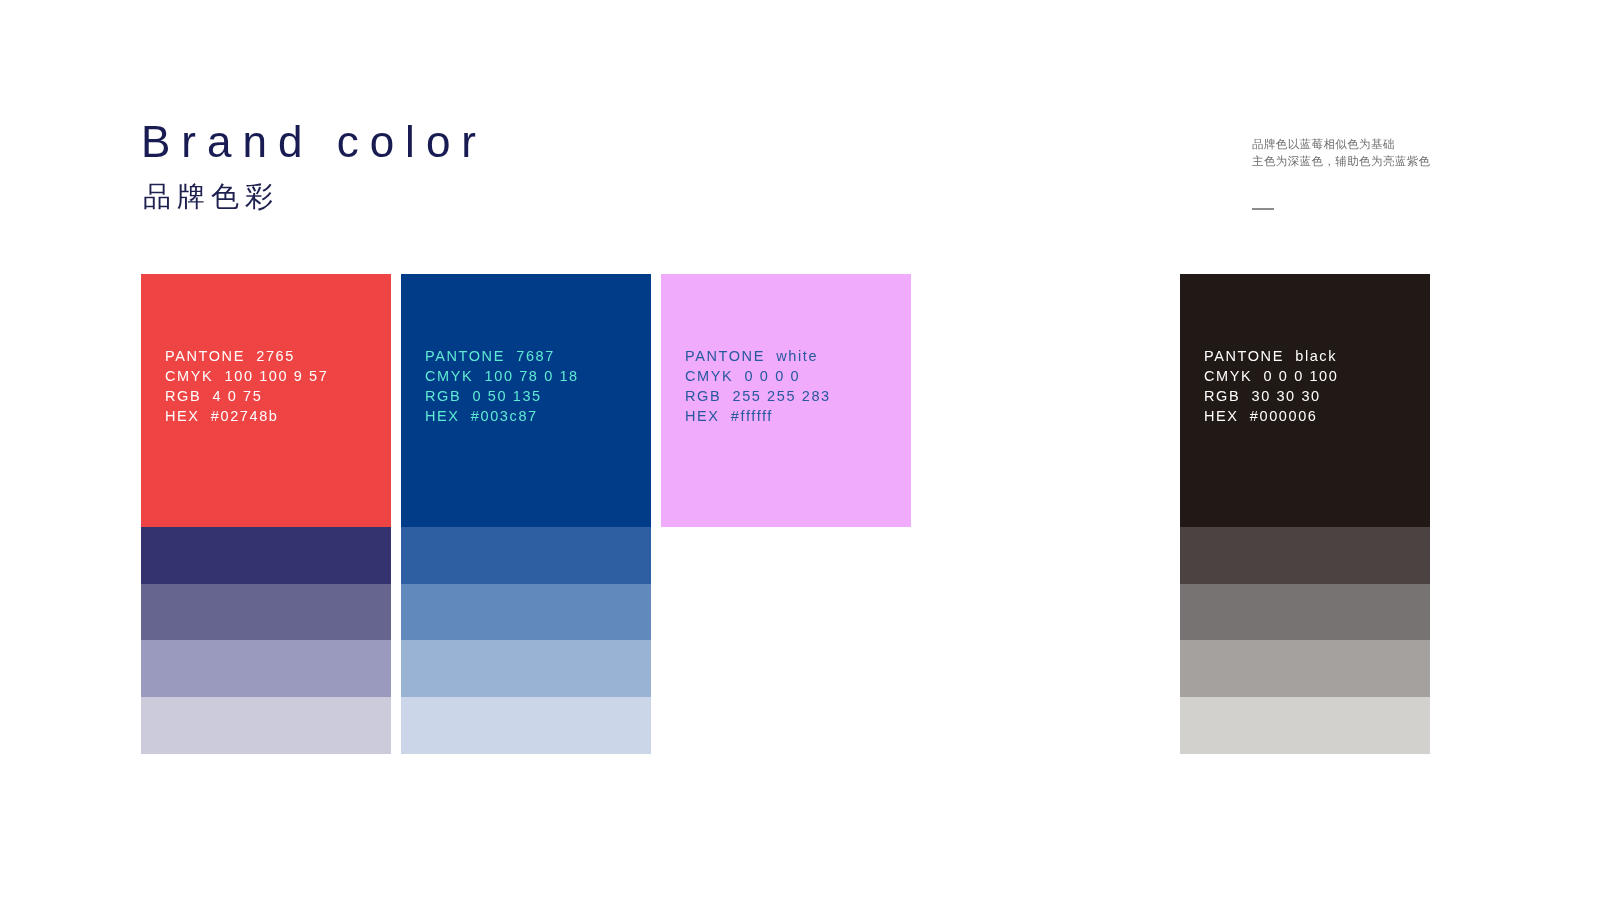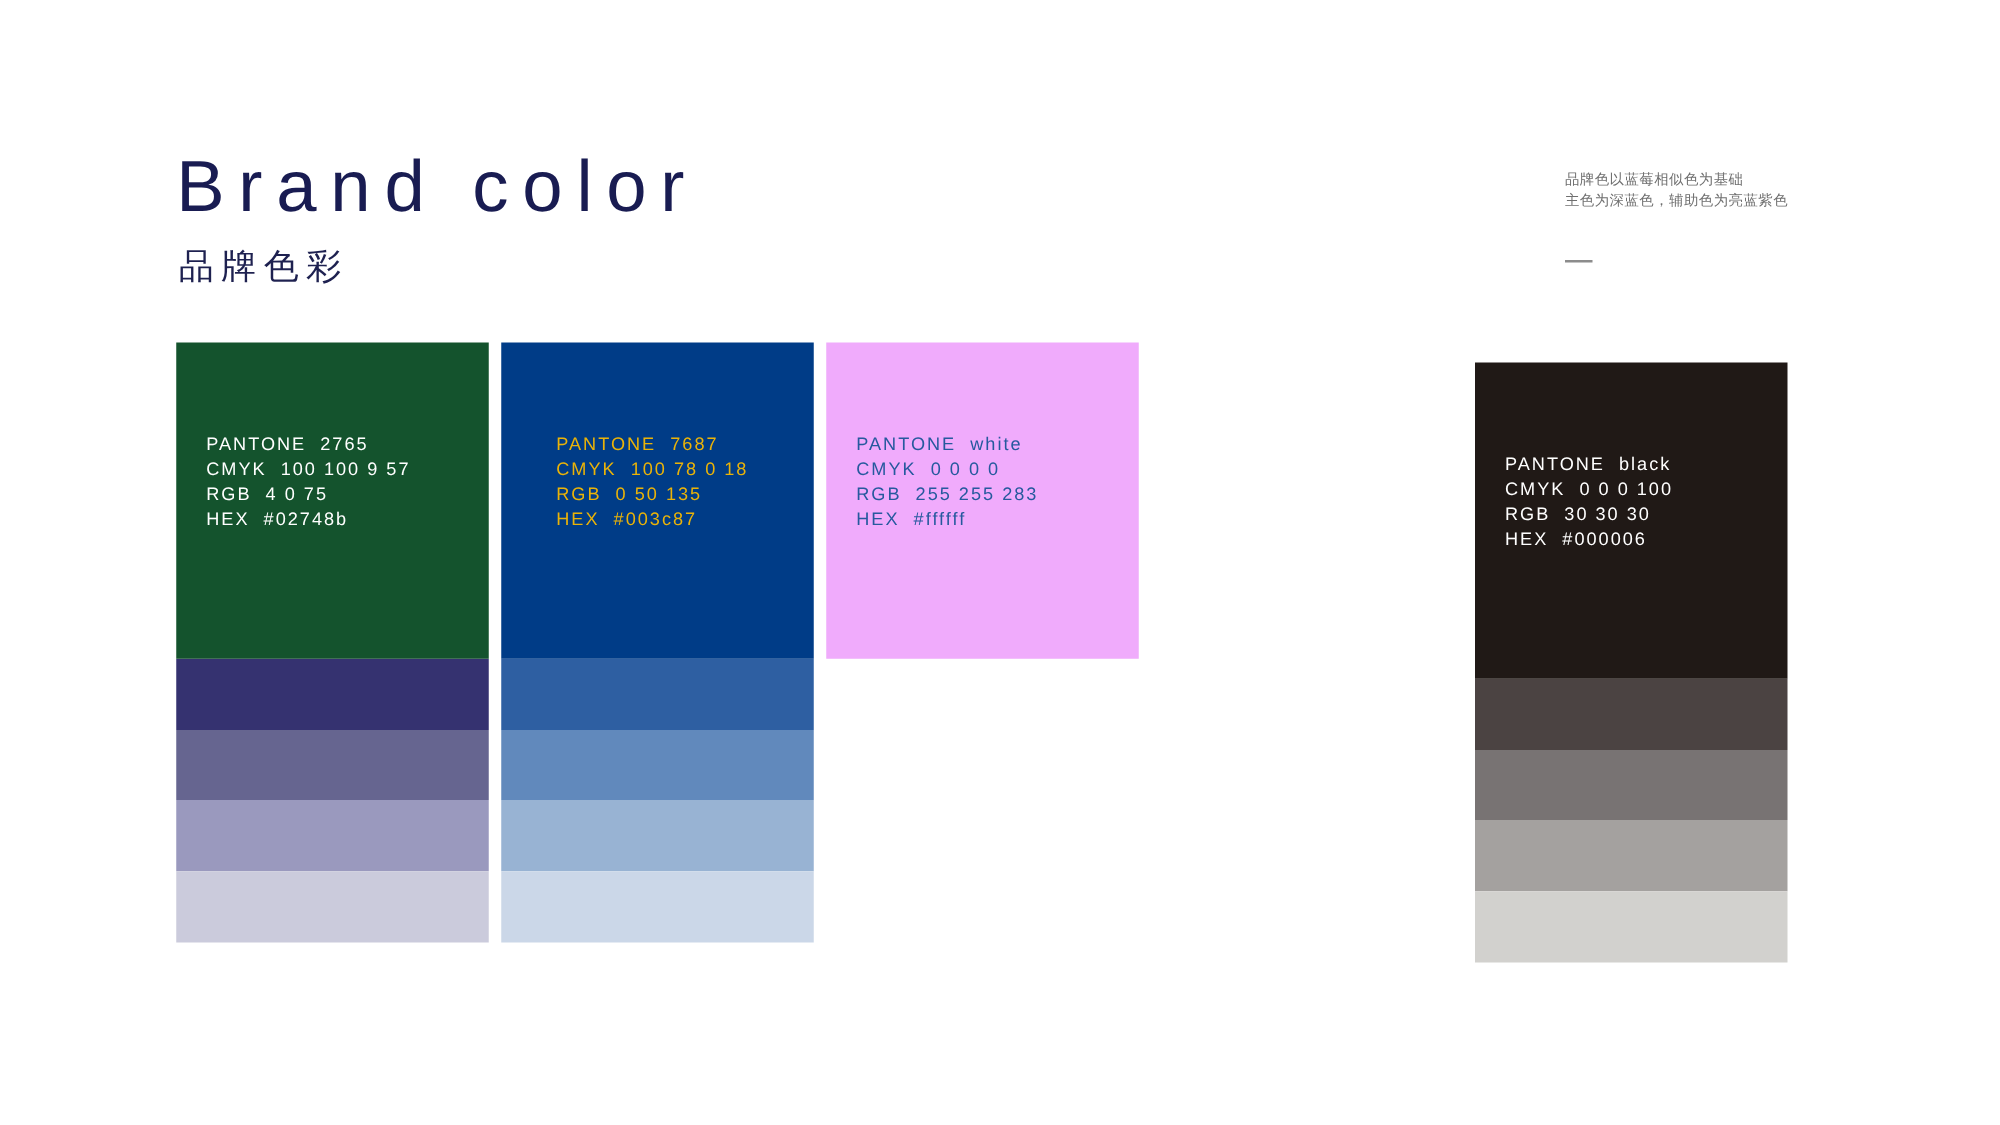--- a/index.html
+++ b/index.html
@@ -17,21 +17,21 @@
     -webkit-font-smoothing: antialiased;
   }
 
   
   .page-header {
     position: absolute;
     left: 141px;
     top: 118px;
   }
   .page-title {
-    font-size: 58px;
+    font-size: 44px;
     font-weight: 400;
     letter-spacing: 11px;
     color: #191c52;
     line-height: 1.1;
     margin: 0;
     white-space: pre;
   }
   .page-subtitle {
     font-size: 28px;
     font-weight: 400;
@@ -111,48 +111,48 @@
 </div>
 
 <div class="header-note">
   <div class="header-note-line">品牌色以蓝莓相似色为基础</div>
   <div class="header-note-line">主色为深蓝色，辅助色为亮蓝紫色</div>
   <div class="header-rule"></div>
 </div>
 
 <div class="palette" id="palette">
     <div class="swatch-col" style="left: 141px;">
-      <div class="swatch-main" style="background: #14532d;">
+      <div class="swatch-main" style="background: #ef4444;">
         <div class="swatch-info" style="color: rgb(255, 255, 255);"><span class="line">PANTONE  2765</span><span class="line">CMYK  100 100 9 57</span><span class="line">RGB  4 0 75</span><span class="line">HEX  #02748b</span></div>
       </div>
       <div class="tint" style="background: rgb(53, 50, 112);"></div>
       <div class="tint" style="background: rgb(102, 101, 144);"></div>
       <div class="tint" style="background: rgb(154, 153, 190);"></div>
       <div class="tint" style="background: rgb(203, 203, 220);"></div>
     </div>
     <div class="swatch-col" style="left: 401px;">
       <div class="swatch-main" style="background: rgb(0, 60, 135);">
-        <div class="swatch-info" style="color: #eab308; margin-left: 20px;"><span class="line">PANTONE  7687</span><span class="line">CMYK  100 78 0 18</span><span class="line">RGB  0 50 135</span><span class="line">HEX  #003c87</span></div>
+        <div class="swatch-info" style="color: #5eead4;"><span class="line">PANTONE  7687</span><span class="line">CMYK  100 78 0 18</span><span class="line">RGB  0 50 135</span><span class="line">HEX  #003c87</span></div>
       </div>
       <div class="tint" style="background: rgb(46, 95, 162);"></div>
       <div class="tint" style="background: rgb(97, 137, 188);"></div>
       <div class="tint" style="background: rgb(152, 179, 211);"></div>
       <div class="tint" style="background: rgb(203, 215, 232);"></div>
     </div>
     <div class="swatch-col is-light" style="left: 661px;">
       <div class="swatch-main" style="background: #f0abfc;">
         <div class="swatch-info" style="color: rgb(38, 89, 158);"><span class="line">PANTONE  white</span><span class="line">CMYK  0 0 0 0</span><span class="line">RGB  255 255 283</span><span class="line">HEX  #ffffff</span></div>
       </div>
       <div class="tint" style="background: rgb(255, 255, 255);"></div>
       <div class="tint" style="background: rgb(255, 255, 255);"></div>
       <div class="tint" style="background: rgb(255, 255, 255);"></div>
       <div class="tint" style="background: rgb(255, 255, 255);"></div>
     </div>
     <div class="swatch-col" style="left: 1180px;">
-      <div class="swatch-main" style="background: rgb(32, 25, 22); margin-top: 16px;">
+      <div class="swatch-main" style="background: rgb(32, 25, 22);">
         <div class="swatch-info" style="color: rgb(255, 255, 255);"><span class="line">PANTONE  black</span><span class="line">CMYK  0 0 0 100</span><span class="line">RGB  30 30 30</span><span class="line">HEX  #000006</span></div>
       </div>
       <div class="tint" style="background: rgb(75, 67, 66);"></div>
       <div class="tint" style="background: rgb(120, 115, 115);"></div>
       <div class="tint" style="background: rgb(164, 161, 159);"></div>
       <div class="tint" style="background: rgb(210, 209, 206);"></div>
     </div>
   </div>
 
 </body></html>

